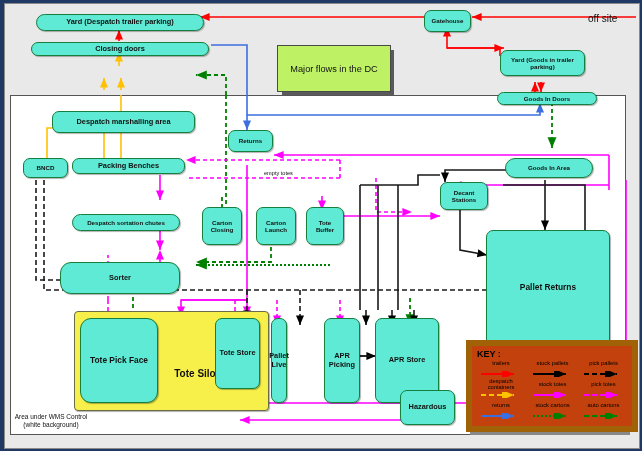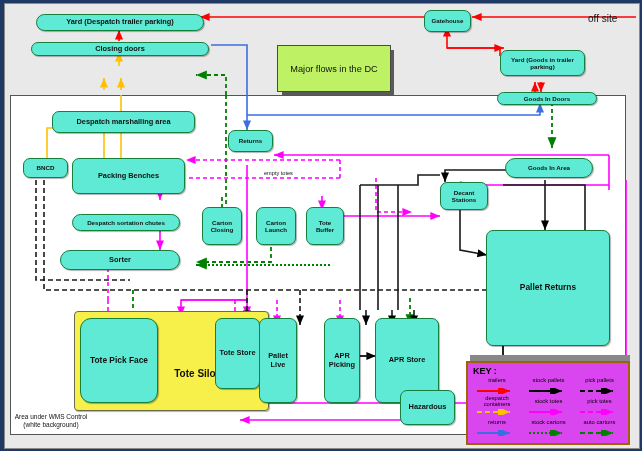--- a/index.html
+++ b/index.html
@@ -90,22 +90,22 @@
     position:absolute;left:263px;top:170px;font-size:5.6px;color:#111;
     background:#fff;padding:0 1px;z-index:4;
   }
 
   
   .key-shadow{
     position:absolute;left:470px;top:355px;width:160px;height:80px;
     background:#888;
   }
   .key{
-    position:absolute;left:466px;top:361px;width:160px;height:80px;
-    background:#d946ef;border:2px solid #a16207;z-index:7;
+    position:absolute;left:466px;top:340px;width:160px;height:80px;
+    background:#c2410c;border:6px solid #a16207;z-index:7;
   }
   .key-title{
     position:absolute;left:5px;top:3px;font-size:9px;font-weight:bold;color:#000;
   }
   .key-grid{
     position:absolute;left:3px;top:14px;width:154px;height:64px;
     display:grid;grid-template-columns:52px 51px 51px;
     grid-template-rows:21px 21px 21px;
   }
   .key-cell{position:relative;}
@@ -284,21 +284,21 @@
   </div>
 
   <div class="node pill f6" style="left:505px;top:158px;width:88px;height:20px;">
     <span>Goods In Area</span>
   </div>
 
   <div class="node f6" style="left:23px;top:158px;width:45px;height:20px;">
     <span>BNCD</span>
   </div>
 
-  <div class="node f7" style="left:72px;top:158px;width:113px;height:36px;">
+  <div class="node f7" style="left:72px;top:158px;width:113px;height:16px;">
     <span>Packing Benches</span>
   </div>
 
   <div class="node f6" style="left:440px;top:182px;width:48px;height:28px;">
     <span>Decant Stations</span>
   </div>
 
   <div class="node pill f6" style="left:72px;top:214px;width:108px;height:17px;">
     <span>Despatch sortation chutes</span>
   </div>
@@ -308,40 +308,40 @@
   </div>
 
   <div class="node f6" style="left:256px;top:207px;width:40px;height:38px;">
     <span>Carton Launch</span>
   </div>
 
   <div class="node f6" style="left:306px;top:207px;width:38px;height:38px;">
     <span>Tote Buffer</span>
   </div>
 
-  <div class="node pill f7" style="left:60px;top:250px;width:120px;height:20px;">
+  <div class="node pill f7" style="left:60px;top:262px;width:120px;height:32px;">
     <span>Sorter</span>
   </div>
 
   <div class="node f8" style="left:486px;top:230px;width:124px;height:116px;">
     <span>Pallet Returns</span>
   </div>
 
   <div class="silo"></div>
   <div class="silo-label">Tote Silo</div>
 
   <div class="node f8" style="left:80px;top:318px;width:78px;height:85px;border-radius:11px;">
     <span>Tote Pick Face</span>
   </div>
 
   <div class="node f7" style="left:215px;top:318px;width:45px;height:71px;">
     <span>Tote Store</span>
   </div>
 
-  <div class="node f7" style="left:259px;top:318px;width:38px;height:85px;">
+  <div class="node f7" style="left:271px;top:318px;width:16px;height:85px;">
     <span>Pallet Live</span>
   </div>
 
   <div class="node f7" style="left:324px;top:318px;width:36px;height:85px;">
     <span>APR Picking</span>
   </div>
 
   <div class="node f7" style="left:375px;top:318px;width:64px;height:85px;">
     <span>APR Store</span>
   </div>

